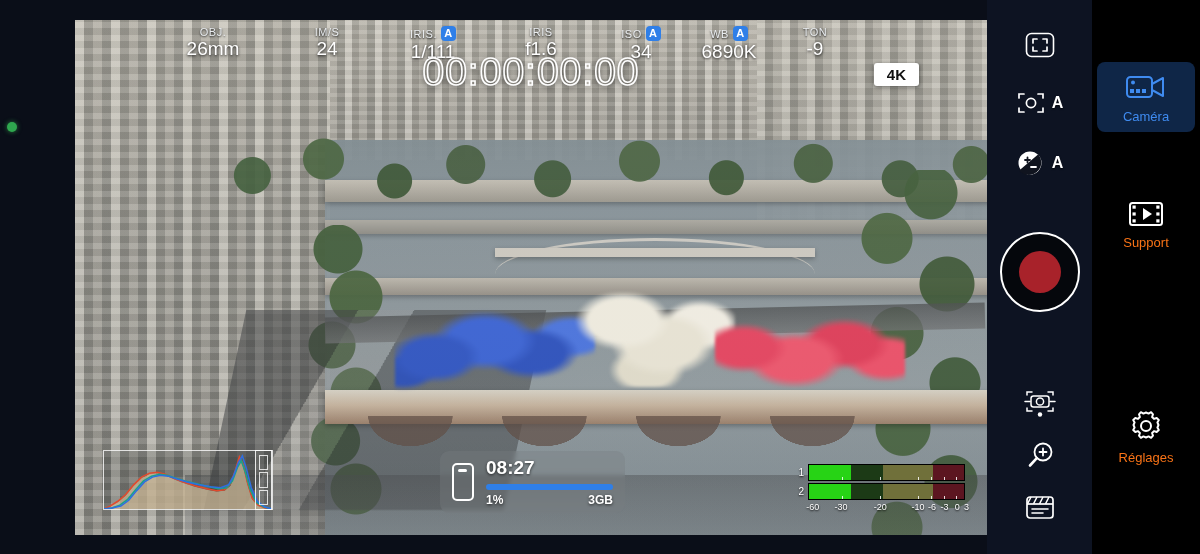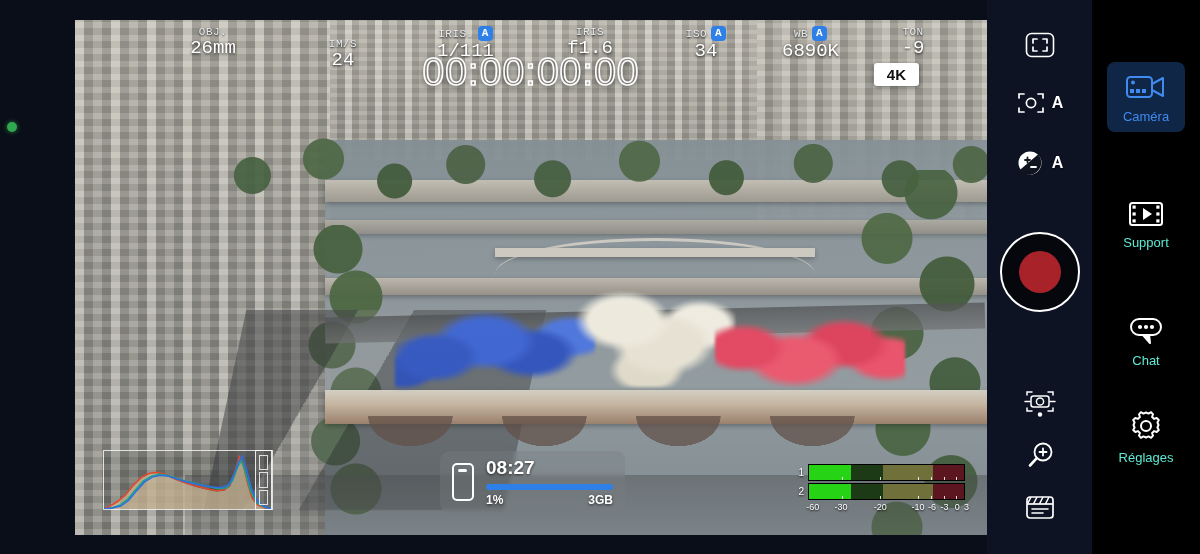--- a/index.html
+++ b/index.html
@@ -175,40 +175,40 @@
     position:absolute; inset:0;
     background:linear-gradient(180deg, rgba(200,200,195,.10), rgba(120,125,130,.06));
     pointer-events:none;
   }
 
   
   .hud{ position:absolute; inset:0; }
 
   .hud-top{
     position:absolute; left:0; top:0; width:100%; height:62px;
-    display:flex; align-items:flex-start; padding:6px 12px 0 52px; gap:16px;font-family:Liberation Mono, monospace;
+    display:flex; align-items:flex-start; padding:6px 12px 0 52px; gap:0;
   }
   .hud-group{ display:flex; flex-direction:column; align-items:center; min-width:56px; }
   .hud-label{
     font-size:11px; letter-spacing:.5px; color:#e9ecef;
     text-shadow:0 1px 2px rgba(0,0,0,.85); font-weight:400;
     display:flex; align-items:center; gap:4px; white-space:nowrap;
   }
   .hud-value{
     font-size:19px; color:#fff; font-weight:400; line-height:1.15;
     text-shadow:0 1px 3px rgba(0,0,0,.9); white-space:nowrap;
   }
   .badge-a{
     display:inline-flex; align-items:center; justify-content:center;
     width:15px; height:15px; border-radius:4px; background:#2f7fe8;
     color:#fff; font-size:11px; font-weight:700; line-height:1;
     text-shadow:none;
   }
   .g-obj{ margin-left:58px; }
-  .g-ims{ margin-left:58px;margin-top:12px; }
+  .g-ims{ margin-left:58px; }
   .g-obtur{ margin-left:50px; }
   .g-iris{ margin-left:52px; }
   .g-iso{ margin-left:44px; }
   .g-wb{ margin-left:32px; }
   .g-ton{ margin-left:30px;text-align:right; }
 
   .timecode{
     position:absolute; left:50%; transform:translateX(-50%); top:30px;
     font-size:39px; font-weight:400; letter-spacing:1px;
     color:transparent;
@@ -327,26 +327,26 @@
   .rec-dot{ width:42px; height:42px; border-radius:50%; background:#a8222a; }
 
   
   .menu{
     width:108px; flex:0 0 108px; height:100%;
     background:#000000; display:flex; flex-direction:column; align-items:center;
     position:relative;
   }
   .menu-item{
     position:absolute; left:50%; transform:translateX(-50%);
-    width:78px; padding:10px 0 8px; border-radius:8px;
+    width:98px; padding:10px 0 8px; border-radius:8px;
     display:flex; flex-direction:column; align-items:center; gap:7px;
     cursor:pointer;
   }
   .menu-item.active{ background:#0f2647; }
-  .menu-label{ font-size:13px; color:#5eead4; }
+  .menu-label{ font-size:13px; color:#f97316; }
   .menu-item.active .menu-label{ color:#3f8bf0; }
   .mi1{ top:62px; }
   .mi2{ top:190px; }
   .mi3{ top:306px; }
   .mi4{ top:399px; }
 </style>
 </head>
 <body>
 
 <div id="app">
@@ -604,30 +604,20 @@
         <rect x="4.5" y="12.4" width="3.2" height="3.2" fill="#fff"></rect>
         <rect x="4.5" y="19.3" width="3.2" height="3.2" fill="#fff"></rect>
         <rect x="28.3" y="5.5" width="3.2" height="3.2" fill="#fff"></rect>
         <rect x="28.3" y="12.4" width="3.2" height="3.2" fill="#fff"></rect>
         <rect x="28.3" y="19.3" width="3.2" height="3.2" fill="#fff"></rect>
         <path d="M15,8 L24,14 L15,20 Z" fill="#fff"></path>
       </svg>
       <span class="menu-label">Support</span>
     </div>
 
-    <div class="menu-item mi3">
-      <svg width="36" height="30" viewBox="0 0 36 30">
-        <rect x="3" y="3" width="30" height="16" rx="8" fill="none" stroke="#fff" stroke-width="2"></rect>
-        <path d="M21,18 L22,27 L15,19" fill="#fff" stroke="#fff" stroke-width="2" stroke-linejoin="round"></path>
-        <circle cx="12" cy="11" r="2.1" fill="#fff"></circle>
-        <circle cx="18" cy="11" r="2.1" fill="#fff"></circle>
-        <circle cx="24" cy="11" r="2.1" fill="#fff"></circle>
-      </svg>
-      <span class="menu-label">Chat</span>
-    </div>
 
     <div class="menu-item mi4">
       <svg width="34" height="34" viewBox="0 0 34 34">
         <path d="M17,3.5 l2.6,1.1 l2.5,-1.4 l1.9,2.1 l-0.9,2.7 l1.9,1.9 l2.7,-0.9 l2.1,1.9 l-1.4,2.5 l1.1,2.6 l-1.1,2.6 l1.4,2.5 l-2.1,1.9 l-2.7,-0.9 l-1.9,1.9 l0.9,2.7 l-1.9,2.1 l-2.5,-1.4 l-2.6,1.1 l-2.6,-1.1 l-2.5,1.4 l-1.9,-2.1 l0.9,-2.7 l-1.9,-1.9 l-2.7,0.9 l-2.1,-1.9 l1.4,-2.5 l-1.1,-2.6 l1.1,-2.6 l-1.4,-2.5 l2.1,-1.9 l2.7,0.9 l1.9,-1.9 l-0.9,-2.7 l1.9,-2.1 l2.5,1.4 Z" fill="none" stroke="#fff" stroke-width="2" stroke-linejoin="round"></path>
         <circle cx="17" cy="17" r="5" fill="none" stroke="#fff" stroke-width="2"></circle>
       </svg>
       <span class="menu-label">Réglages</span>
     </div>
 
   </div>

